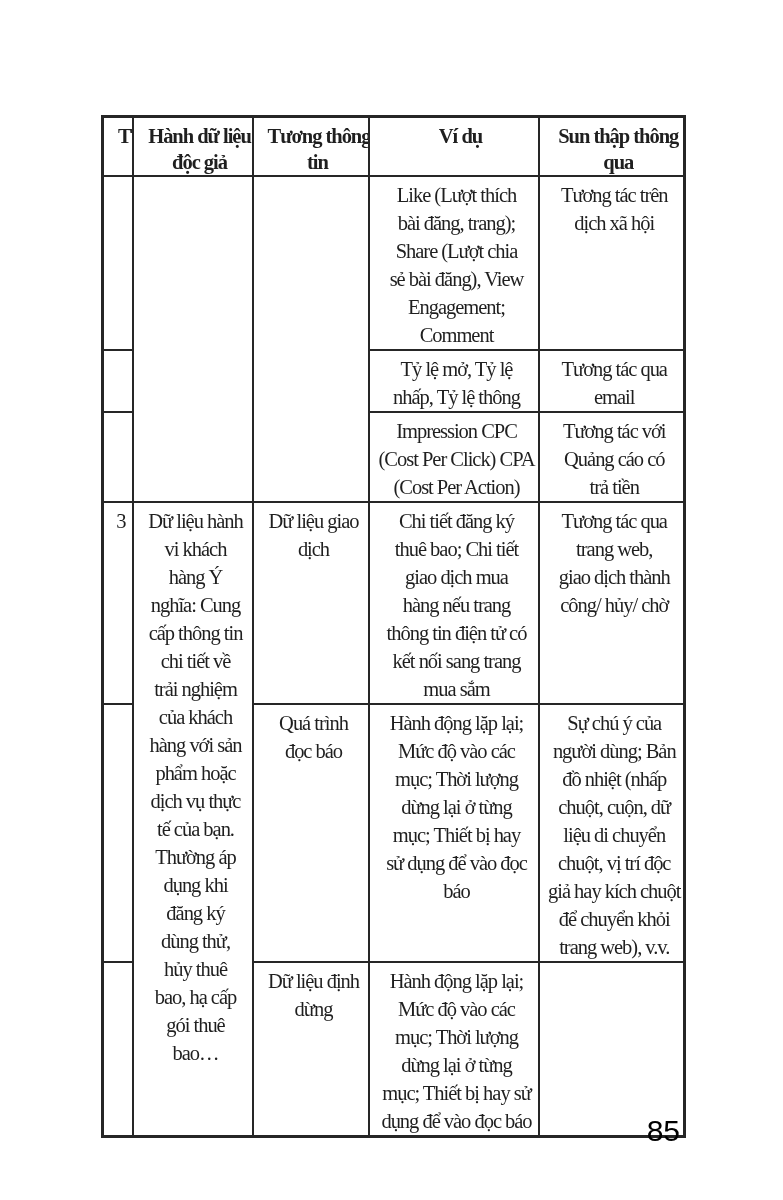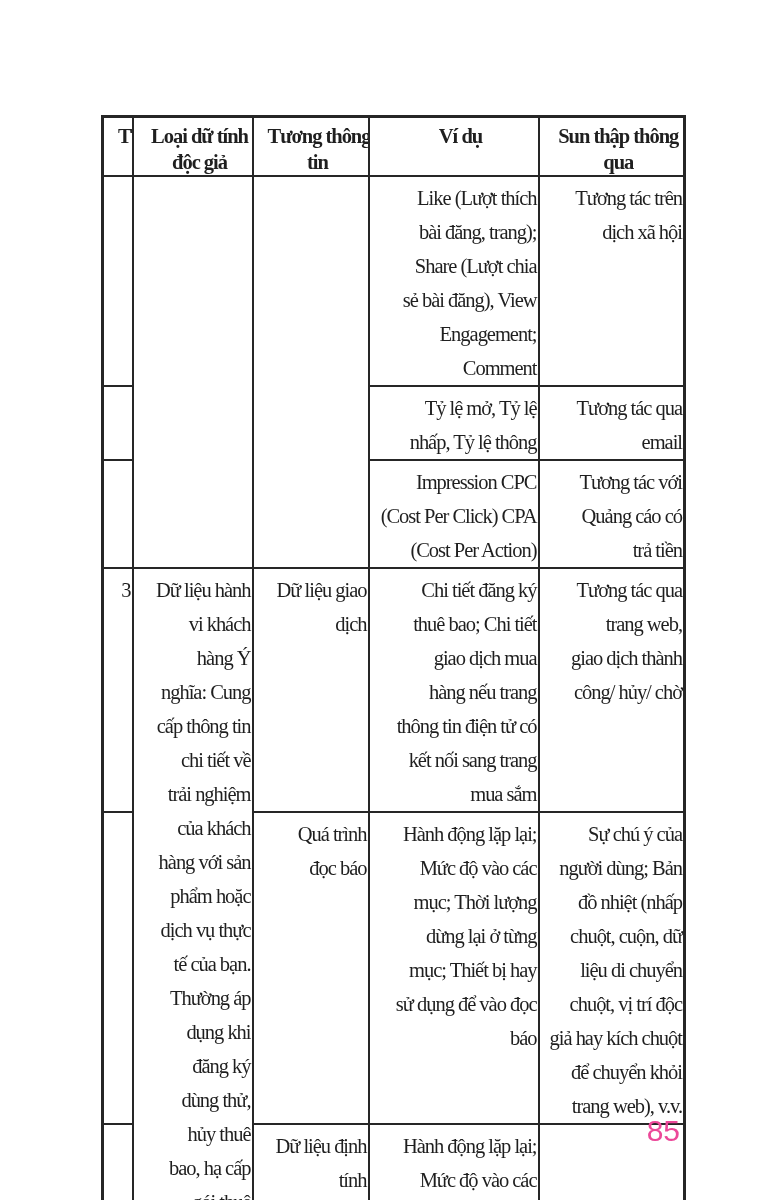--- a/index.html
+++ b/index.html
@@ -24,25 +24,25 @@
     table-layout: fixed;
     border: 3px solid #262626;
   }
   table.scan-table td,
   table.scan-table th {
     border: 2px solid #262626;
     vertical-align: top;
     white-space: pre;
     overflow: hidden;
     font-size: 20.5px;
-    line-height: 34px;
+    line-height: 28px;
     letter-spacing: -0.05em;
     padding: 4px 1px 0 7px;
     font-weight: normal;
-    text-align: right;
+    text-align: center;
   }
   table.scan-table th {
     font-weight: bold;
     text-align: center;
     line-height: 26px;
     padding: 5px 0 0 14px;
     margin-top: 30px;
   }
   td.tt-cell {
     text-align: center;
@@ -58,40 +58,40 @@
   tr.r-sub3   { height: 161px; }
   .page-number {
     position: absolute;
     left: 624px;
     top: 1114px;
     width: 56px;
     text-align: right;
     font-family: "Liberation Sans", "DejaVu Sans", sans-serif;
     font-size: 30px;
     line-height: 34px;
-    color: #ec4899;
+    color: #000000;
     letter-spacing: 0;
   }
 </style>
 </head>
 <body>
 
 <table class="scan-table">
   <colgroup>
     <col style="width:30px">
     <col style="width:120px">
     <col style="width:116px">
     <col style="width:170px">
     <col style="width:146px">
   </colgroup>
 
   <tbody>
       <tr class="r-header">
     <th>TT</th>
-    <th>Loại dữ tính
+    <th>Hành dữ liệu
 độc giả</th>
     <th>Tương thông
 tin</th>
     <th>Ví dụ</th>
     <th>Sun thập thông
 qua</th>
   </tr>
 
   <tr class="r-cont1">
     <td class="tt-cell"></td>
@@ -176,21 +176,21 @@
 chuột, cuộn, dữ
 liệu di chuyển
 chuột, vị trí độc
 giả hay kích chuột
 để chuyển khỏi
 trang web), v.v.</td>
   </tr>
   <tr class="r-sub3">
     <td class="tt-cell"></td>
     <td>Dữ liệu định
-tính</td>
+dừng</td>
     <td>Hành động lặp lại;
 Mức độ vào các
 mục; Thời lượng
 dừng lại ở từng
 mục; Thiết bị hay sử
 dụng để vào đọc báo</td>
     <td></td>
   </tr>
 </tbody>
   </table>

